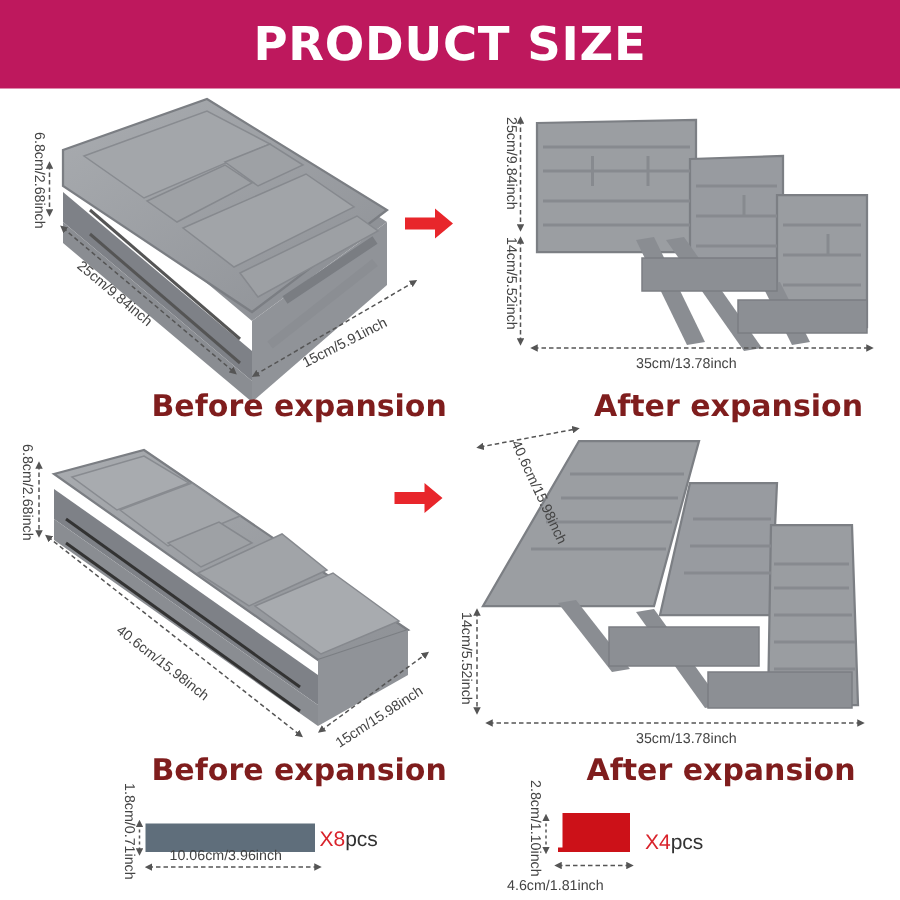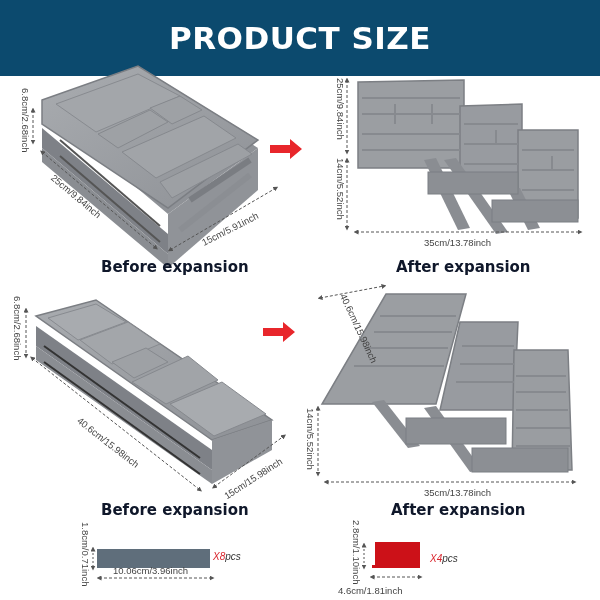--- a/index.html
+++ b/index.html
@@ -1,24 +1,24 @@
 <!DOCTYPE html>
 <html><head>
 <meta charset="utf-8">
 <style>
   * { margin:0; padding:0; box-sizing:border-box; }
   html, body { width:600px; height:600px; background:#ffffff; overflow:hidden; }
   body { position:relative; font-family:"Liberation Sans", sans-serif; }
-  .banner { position:absolute; left:0; top:0; width:600px; height:76px; background:#0c4a6e; display:flex; align-items:center; justify-content:center; }
+  .banner { position:absolute; left:0; top:0; width:600px; height:59px; background:#be185d; display:flex; align-items:center; justify-content:center; }
   .banner h1 { color:#fff; font-family:"DejaVu Sans", sans-serif; font-weight:bold; font-size:31px; letter-spacing:0.5px; }
-  .caption { position:absolute; color:#0f172a; font-family:"DejaVu Sans", sans-serif; font-weight:bold; font-size:15px; white-space:nowrap; }
+  .caption { position:absolute; color:#7f1d1d; font-family:"DejaVu Sans", sans-serif; font-weight:bold; font-size:20px; white-space:nowrap; }
   .dim { position:absolute; color:#444; font-size:9.5px; white-space:nowrap; font-family:"Liberation Sans", sans-serif; }
   .dim.v { transform-origin:left top; transform:rotate(90deg); }
   svg { position:absolute; overflow:visible; }
-  .pcs { position:absolute; font-size:10px; color:#333; font-family:"Liberation Sans", sans-serif;font-style:italic; }
+  .pcs { position:absolute; font-size:14px; color:#333; font-family:"Liberation Sans", sans-serif; }
   .pcs .x { color:#d9232b; }
 </style>
 </head>
 <body>
 
 <div class="banner">
   <h1>PRODUCT SIZE</h1>
 </div>
 
 <svg style="left:0;top:0;width:600px;height:600px;pointer-events:none">

